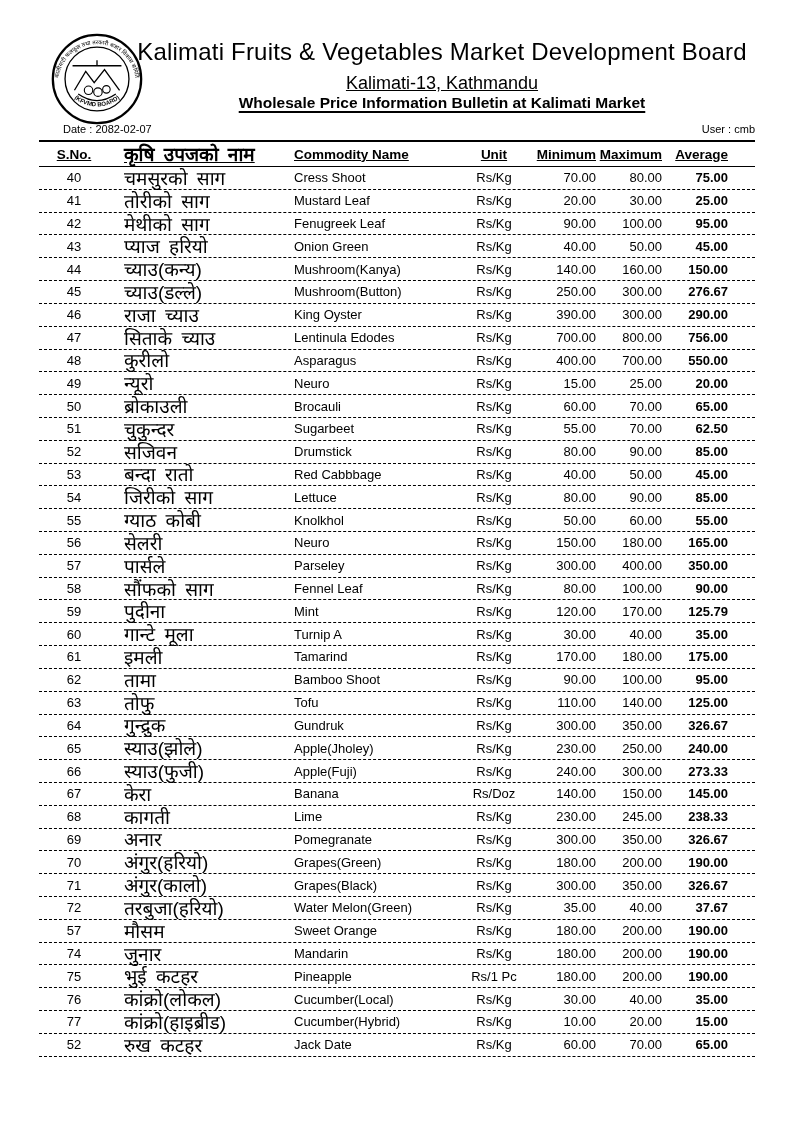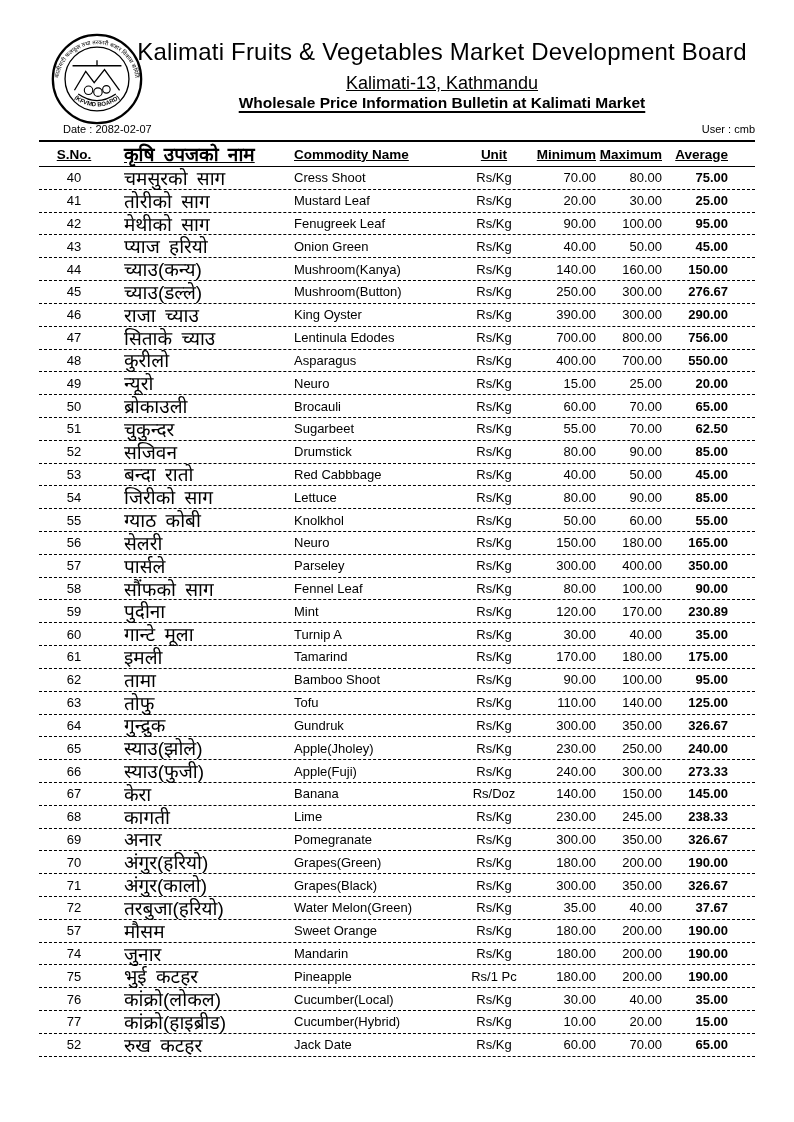--- a/index.html
+++ b/index.html
@@ -283,21 +283,21 @@
           <div class="cell c-max">100.00</div>
           <div class="cell c-avg">90.00</div>
         </div>
         <div class="row grid-cols">
           <div class="cell c-sno">59</div>
           <div class="cell c-nepali">पुदीना</div>
           <div class="cell c-commodity">Mint</div>
           <div class="cell c-unit">Rs/Kg</div>
           <div class="cell c-min">120.00</div>
           <div class="cell c-max">170.00</div>
-          <div class="cell c-avg">230.89</div>
+          <div class="cell c-avg">125.79</div>
         </div>
         <div class="row grid-cols">
           <div class="cell c-sno">60</div>
           <div class="cell c-nepali">गान्टे मूला</div>
           <div class="cell c-commodity">Turnip A</div>
           <div class="cell c-unit">Rs/Kg</div>
           <div class="cell c-min">30.00</div>
           <div class="cell c-max">40.00</div>
           <div class="cell c-avg">35.00</div>
         </div>

